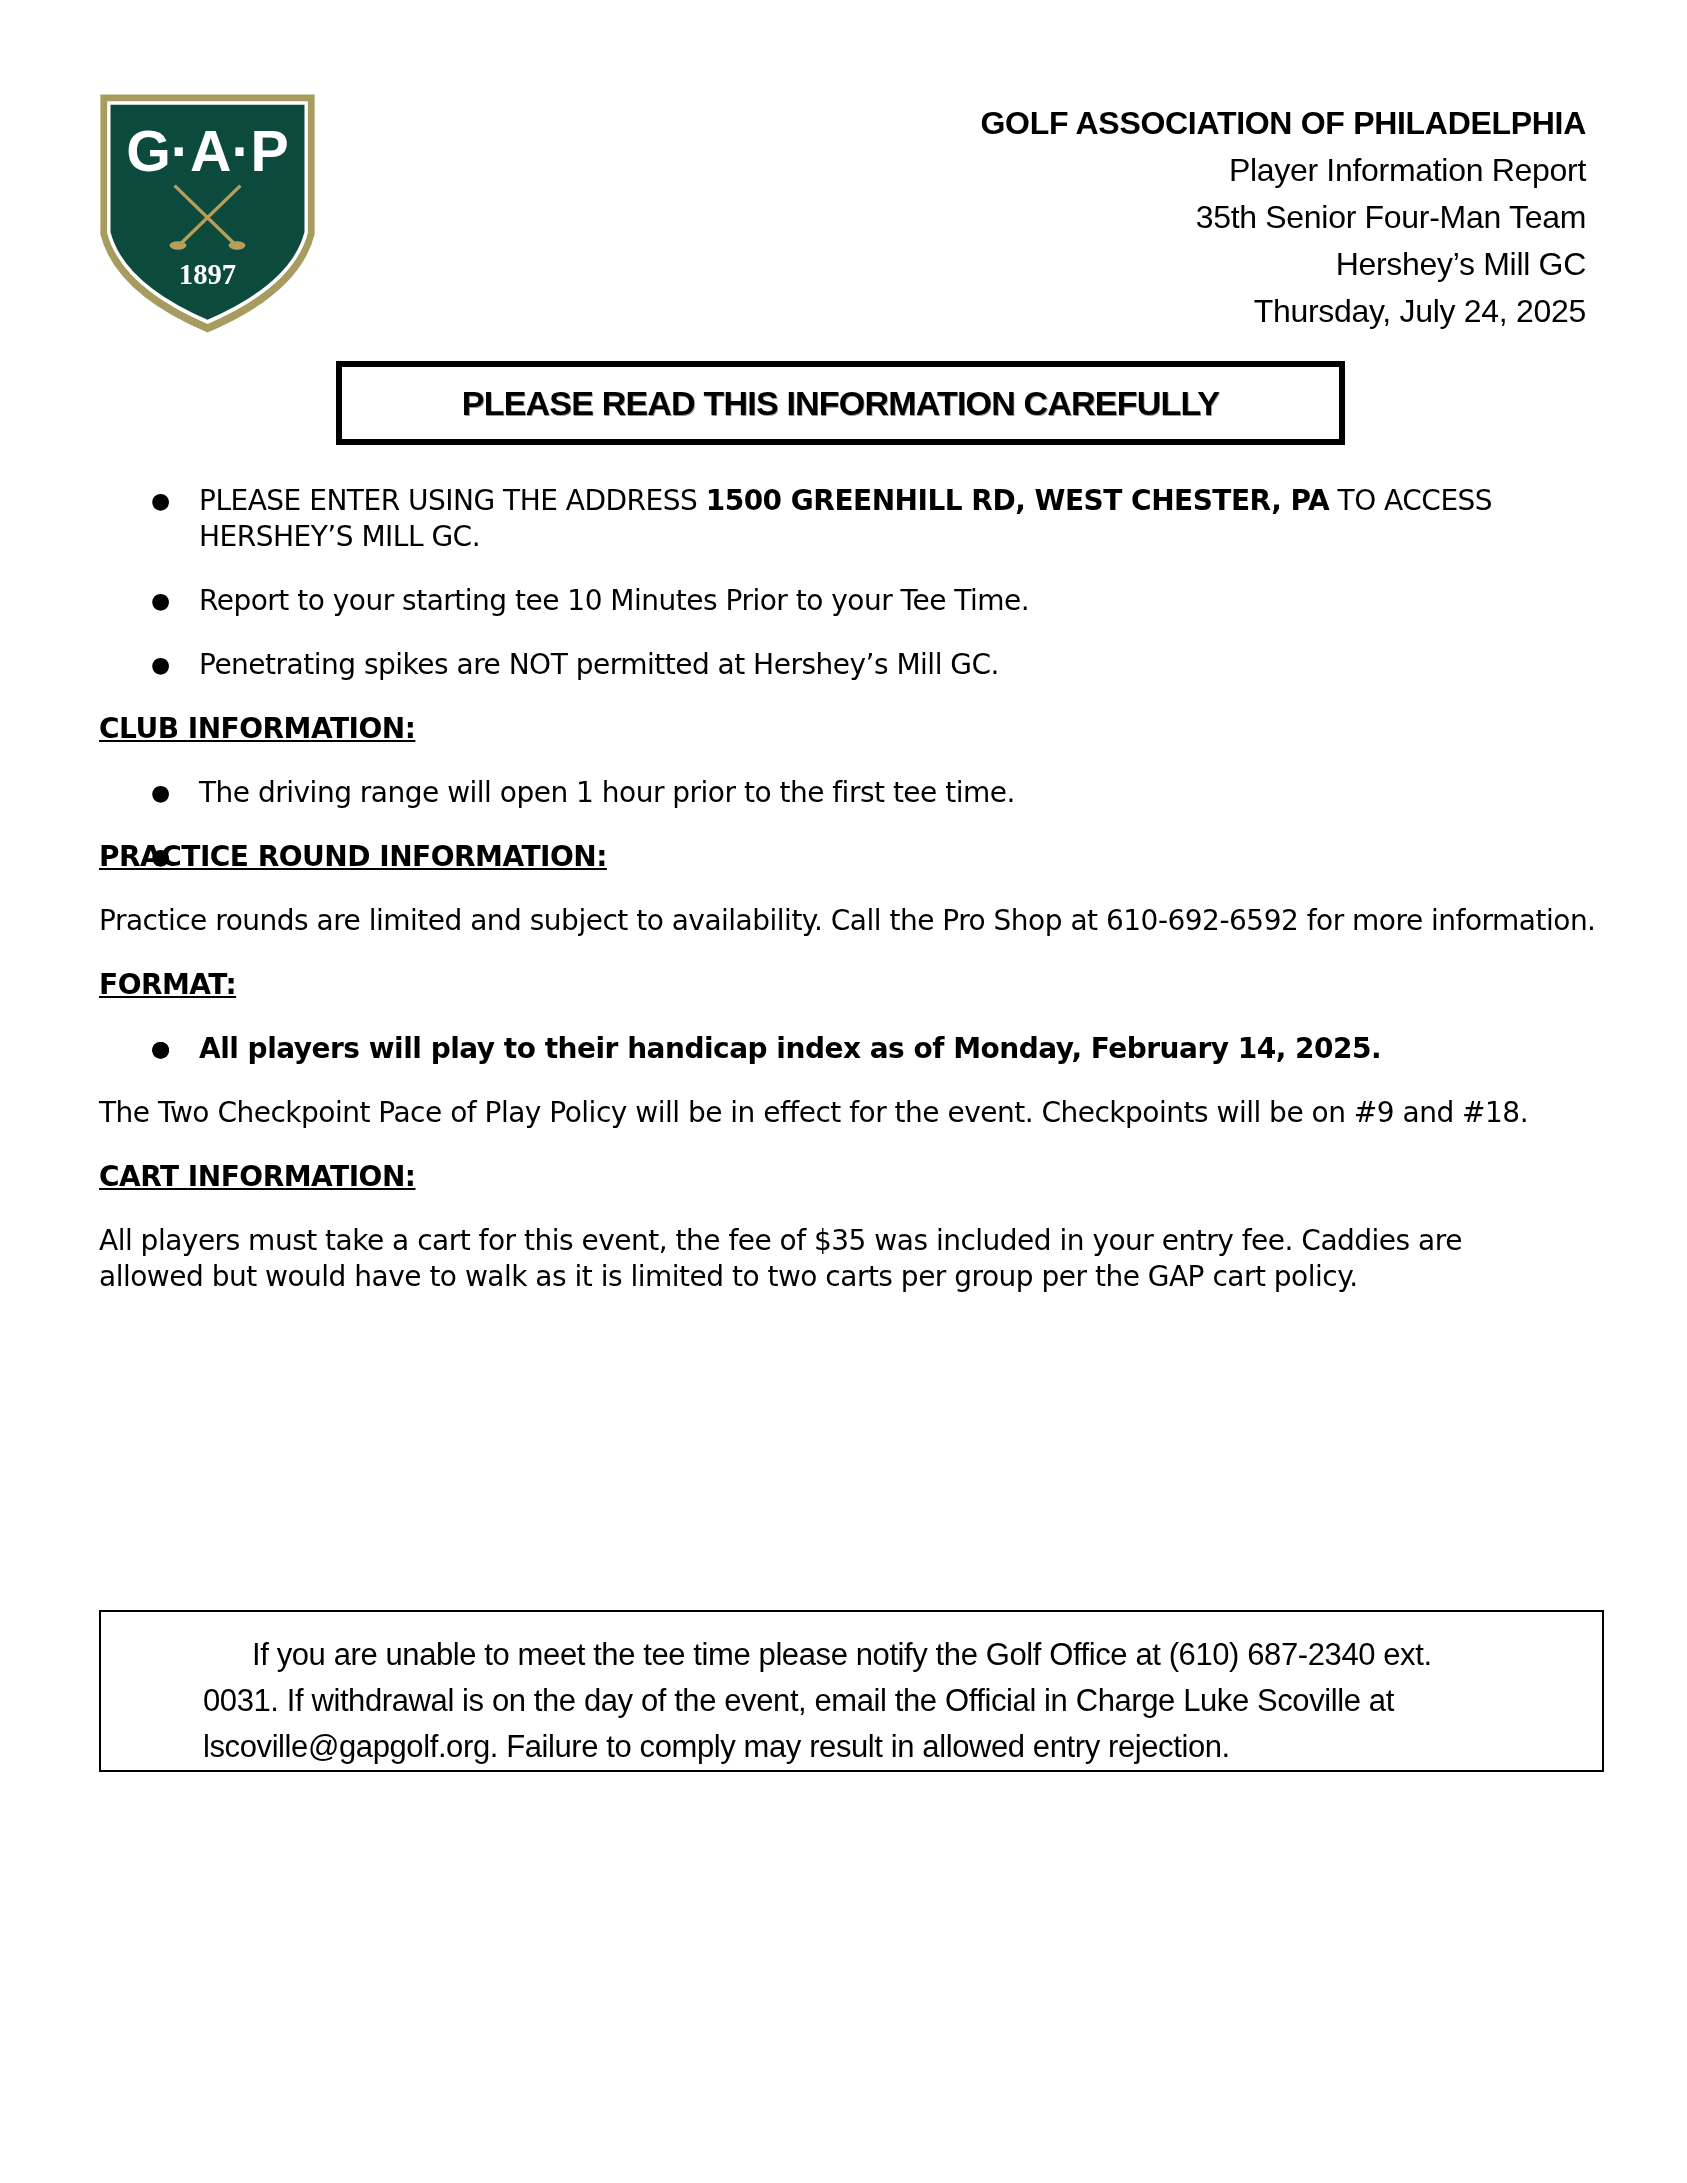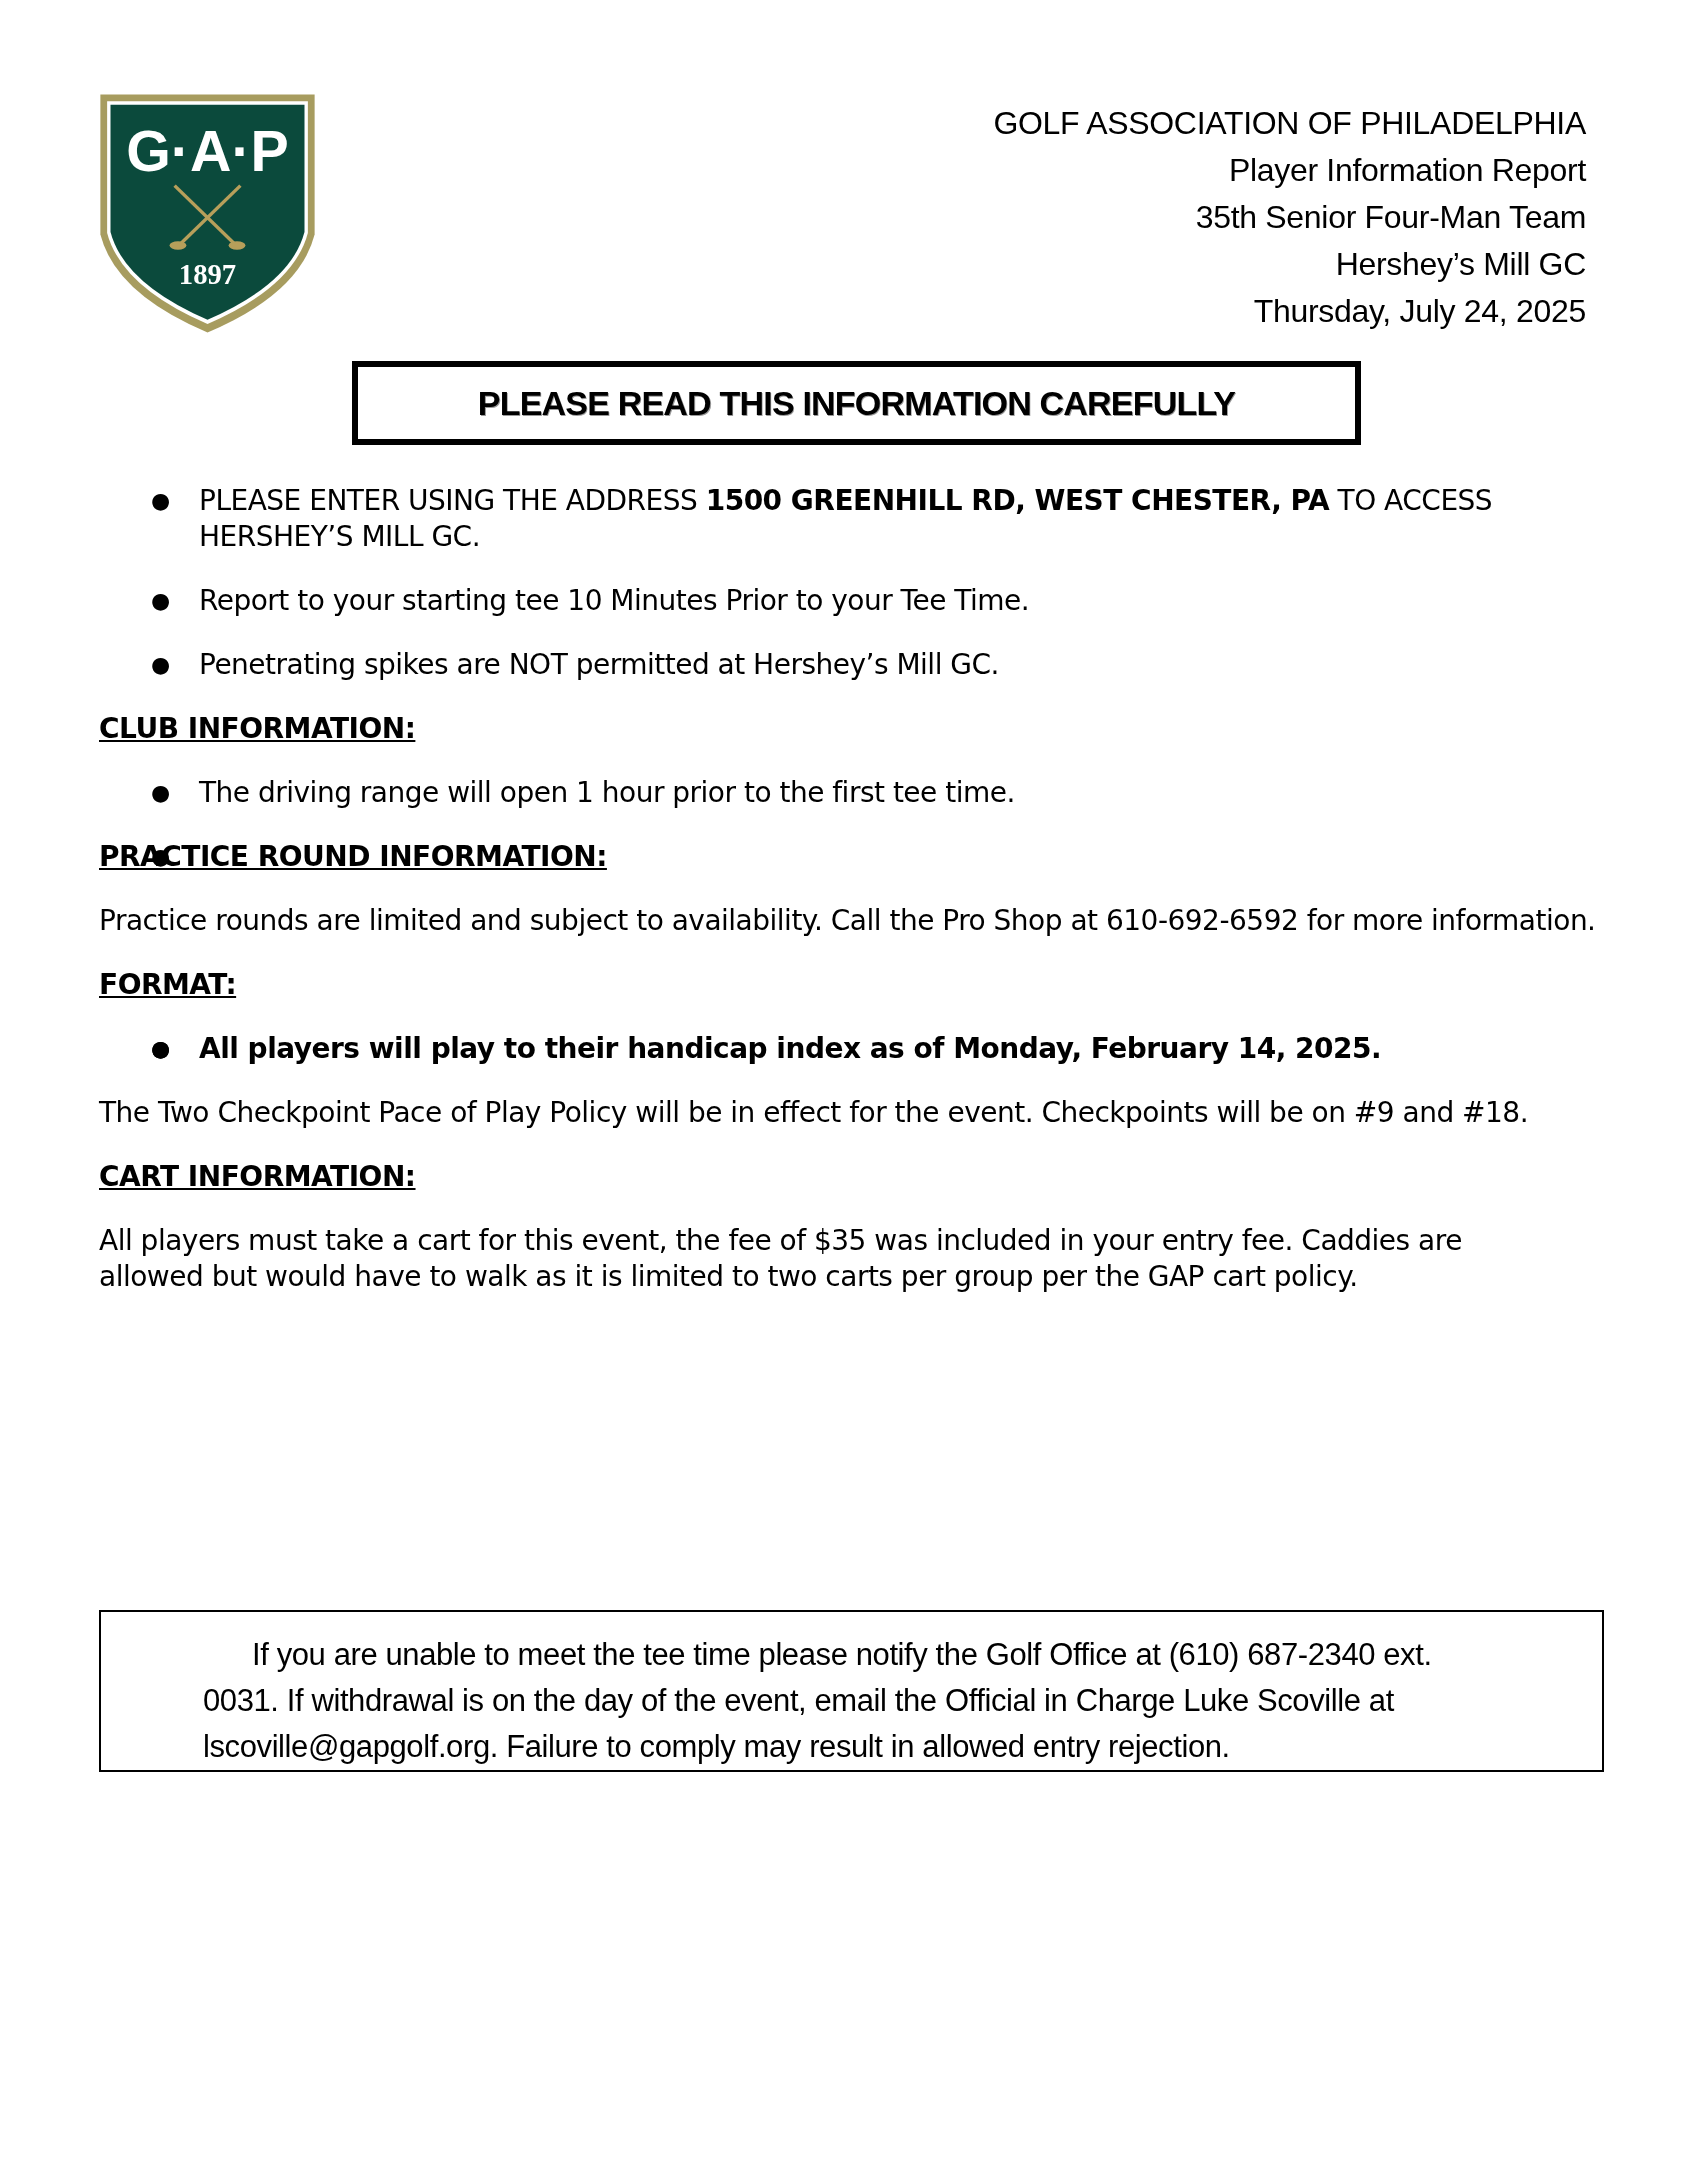--- a/index.html
+++ b/index.html
@@ -5,26 +5,26 @@
     html, body { margin: 0; padding: 0; background: #ffffff; }
     body {
       width: 1687px; height: 2183px; position: relative; overflow: hidden;
       font-family: "DejaVu Sans", sans-serif; color: #000;
     }
     .logo { position: absolute; left: 97px; top: 91px; width: 221px; height: 245px; }
     .header {
       position: absolute; right: 101px; top: 100px; text-align: right;
       font-family: "Liberation Sans", sans-serif;
     }
-    .header .org { font-weight: normal; font-size: 32px; line-height: 47px; letter-spacing: -0.3px; margin-left: 25px; }
+    .header .org { font-weight: bold; font-size: 32px; line-height: 47px; letter-spacing: -0.3px; margin-left: 25px; }
     .header .line { font-size: 32px; line-height: 47px; letter-spacing: -0.3px; }
     .notice-box {
       position: absolute; left: 336px; top: 361px; width: 1009px; height: 84px;
       border: 6.7px solid #000; box-sizing: border-box;
-      display: flex; align-items: center; justify-content: center; margin-left: 16px;
+      display: flex; align-items: center; justify-content: center;
     }
     .notice-box span {
       font-family: "Liberation Sans", sans-serif; font-weight: bold; font-size: 34px;
       letter-spacing: -0.8px; text-shadow: 0.8px 0.8px 0 #999;
     }
     .content { position: absolute; left: 99px; top: 483px; width: 1519px; font-size: 28px; letter-spacing: -0.5px; }
     .bullet { position: relative; padding-left: 100px; line-height: 36px; margin-bottom: 28px; }
     .bullet .dot { position: absolute; left: 52px; top: 0; font-size: 22px; }
     .bullet.tight { margin-bottom: 0; }
     .heading {

